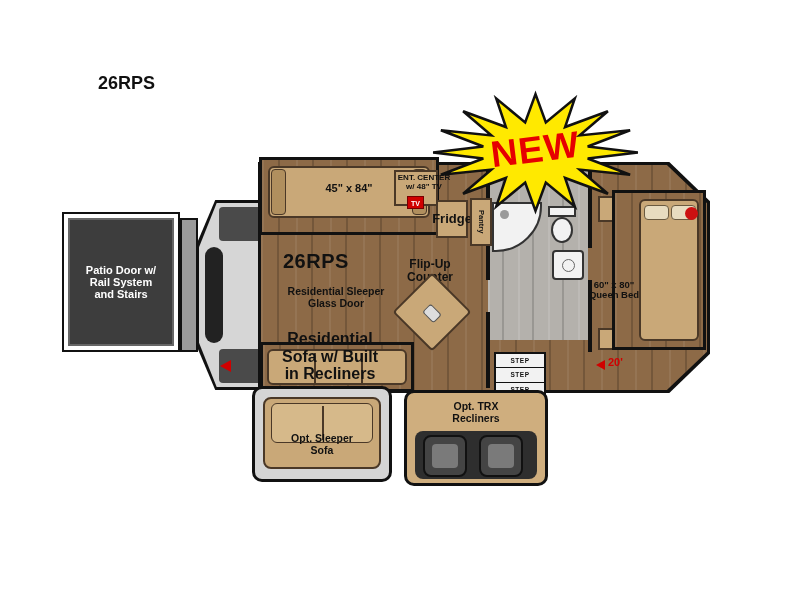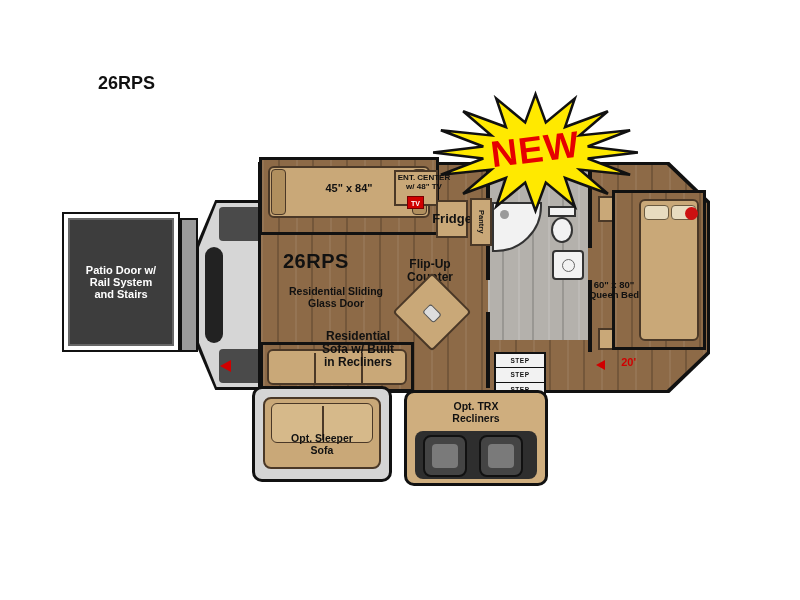--- a/index.html
+++ b/index.html
@@ -80,31 +80,31 @@
 <div class="abs lbl" style="left:398px;top:258px;width:64px;font-size:12px">
   <div>Flip-Up</div>
   <div>Counter</div>
 </div>
 <div class="abs tan" style="left:404px;top:284px;width:56px;height:56px;transform:rotate(45deg);border-radius:4px">
   <div class="abs" style="left:19px;top:21px;width:16px;height:12px;background:#ddd;border:1.5px solid #555;border-radius:3px"></div>
 </div>
 
 <div class="abs lbl" style="left:283px;top:250px;width:96px;font-size:20px;text-align:left;letter-spacing:.5px">26RPS</div>
 <div class="abs lbl" style="left:276px;top:286px;width:120px;font-size:10.5px">
-  <div>Residential Sliding</div>
+  <div>Residential Sleeper</div>
   <div>Glass Door</div>
 </div>
 
 <div class="abs wood" style="left:260px;top:342px;width:154px;height:50px;border:3px solid #111">
   <div class="abs tan" style="left:4px;top:4px;width:140px;height:36px;border-radius:6px">
     <div class="abs" style="left:45px;top:2px;width:2px;height:32px;background:#4a3827"></div>
     <div class="abs" style="left:92px;top:2px;width:2px;height:32px;background:#4a3827"></div>
   </div>
 </div>
-<div class="abs lbl" style="left:308px;top:330px;width:100px;font-size:12px">
+<div class="abs lbl" style="left:280px;top:330px;width:100px;font-size:16px">
   <div>Residential</div>
   <div>Sofa w/ Built</div>
   <div>in Recliners</div>
 </div>
 
 <div class="abs tan" style="left:598px;top:196px;width:32px;height:26px"></div>
 <div class="abs tan" style="left:598px;top:328px;width:38px;height:22px"></div>
 <div class="abs wood" style="left:612px;top:190px;width:94px;height:160px;border:3px solid #111">
   <div class="abs tan" style="left:24px;top:6px;width:60px;height:142px;border-radius:6px">
     <div class="abs" style="left:3px;top:4px;width:25px;height:15px;background:#e8dcc0;border:1px solid #6a5a40;border-radius:4px"></div>
@@ -118,21 +118,21 @@
 </div>
 
 <div class="abs" style="left:494px;top:352px;width:52px;height:46px;background:#f2f2f2;border:2px solid #111;display:flex;flex-direction:column">
   <div class="lbl" style="flex:1;font-size:6.5px;line-height:13px;border-bottom:1px solid #111;letter-spacing:.5px">STEP</div>
   <div class="lbl" style="flex:1;font-size:6.5px;line-height:13px;border-bottom:1px solid #111;letter-spacing:.5px">STEP</div>
   <div class="lbl" style="flex:1;font-size:6.5px;line-height:13px;letter-spacing:.5px">STEP</div>
 </div>
 
 <div class="abs" style="left:220px;top:360px;width:0;height:0;border-right:11px solid #d00000;border-top:6px solid transparent;border-bottom:6px solid transparent"></div>
 <div class="abs" style="left:596px;top:360px;width:0;height:0;border-right:9px solid #d00000;border-top:5px solid transparent;border-bottom:5px solid transparent"></div>
-<div class="abs lbl" style="left:608px;top:356px;width:28px;font-size:11px;color:#d00000;text-align:right">20'</div>
+<div class="abs lbl" style="left:608px;top:356px;width:28px;font-size:11px;color:#d00000;text-align:left">20'</div>
 
 <div class="abs" style="left:252px;top:386px;width:140px;height:96px;background:#d5d5d5;border:3px solid #111;border-radius:10px">
   <div class="abs tan" style="left:8px;top:8px;width:118px;height:72px;border-radius:8px"></div>
   <div class="abs tanlite" style="left:16px;top:14px;width:102px;height:40px;border-radius:6px">
     <div class="abs" style="left:50px;top:2px;width:2px;height:34px;background:#4a3827"></div>
   </div>
   <div class="abs lbl" style="left:0;top:44px;width:100%;font-size:10.5px">
     <div>Opt. Sleeper</div>
     <div>Sofa</div>
   </div>

